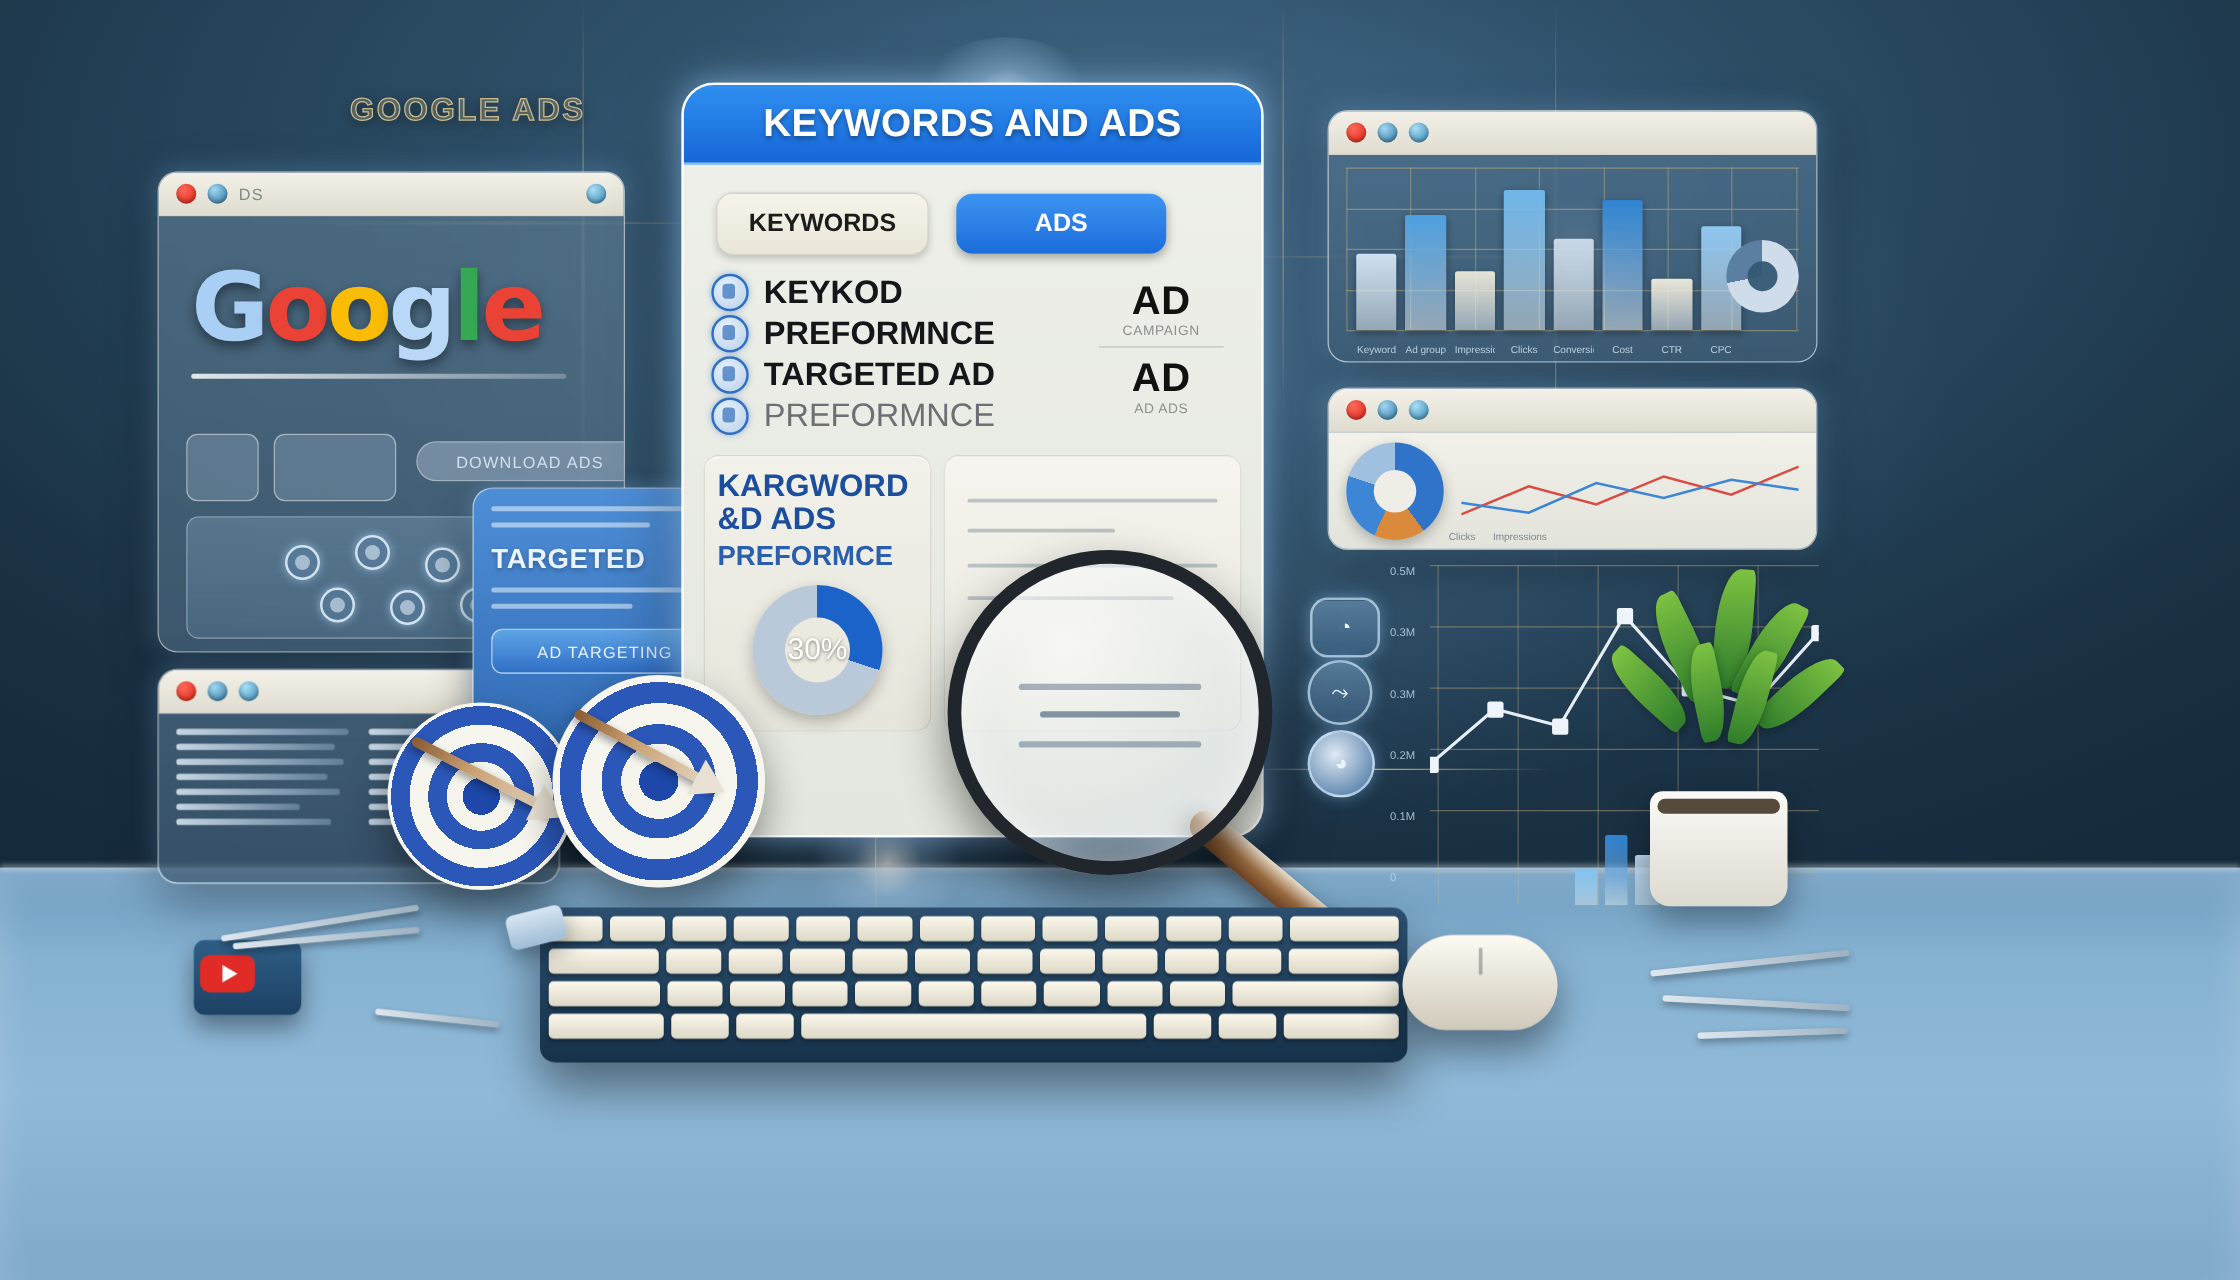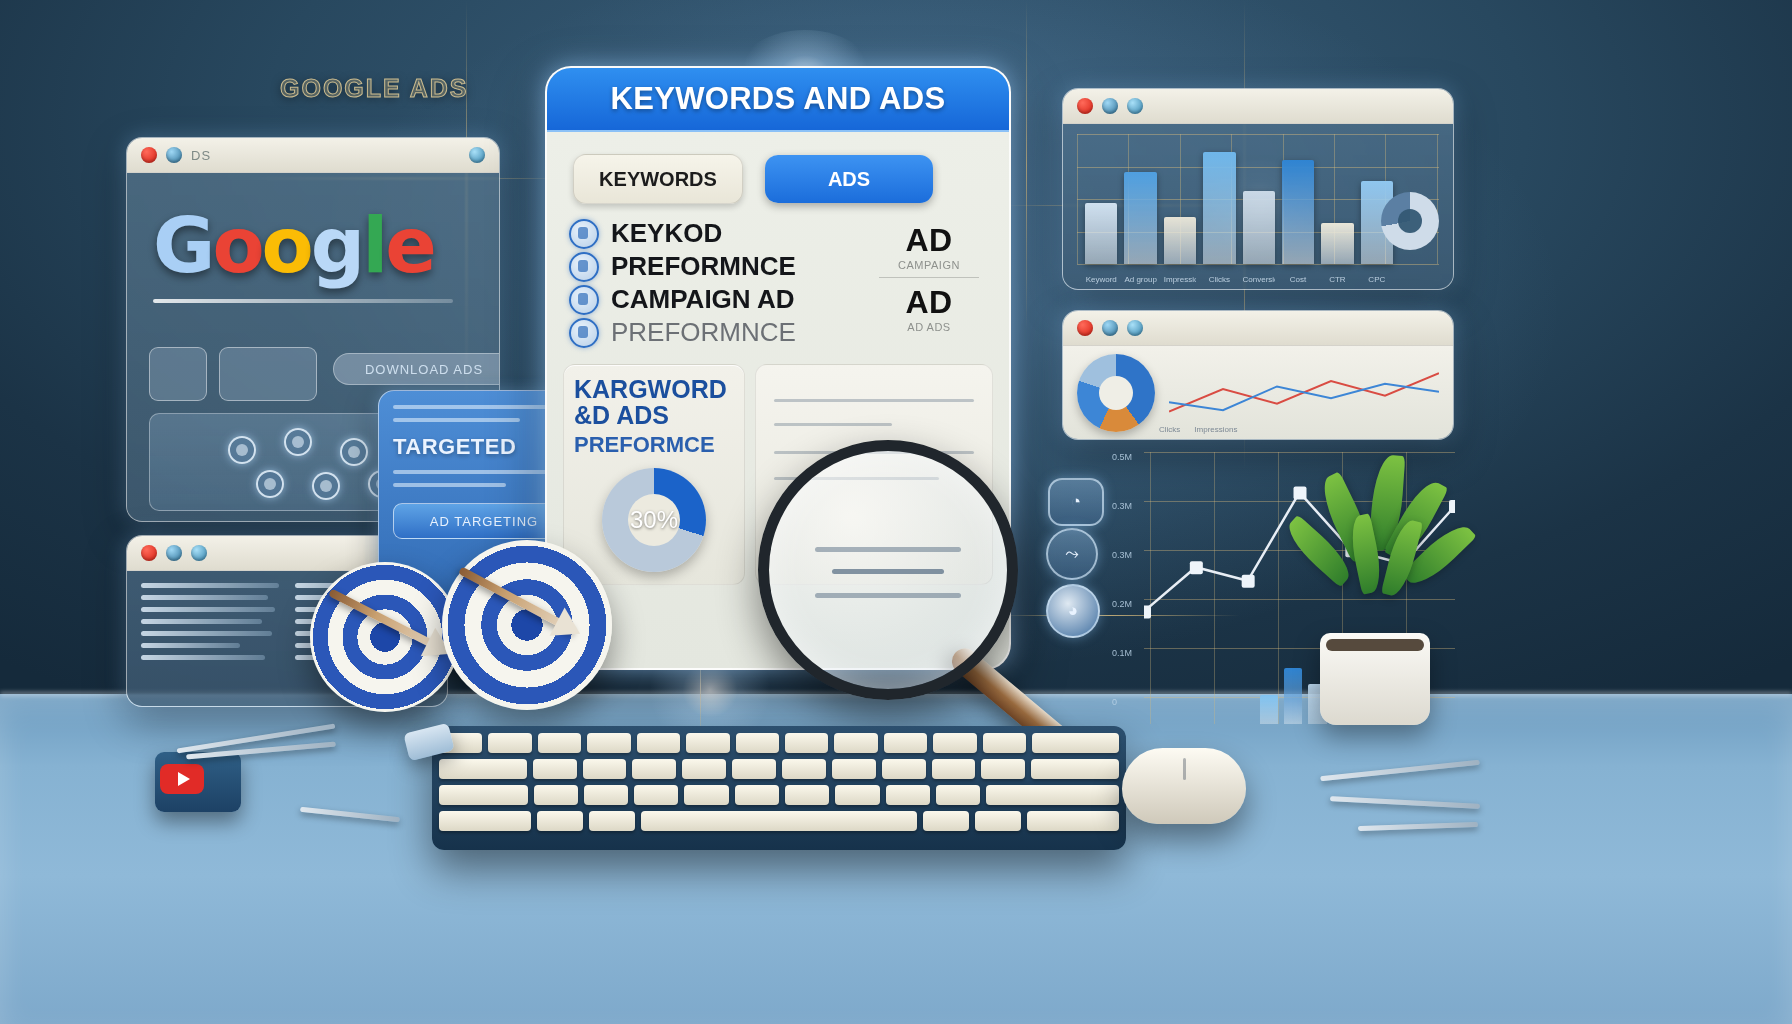--- a/index.html
+++ b/index.html
@@ -360,21 +360,21 @@
         <div class="bul">
           <div class="bicon"></div>
           <div class="btext">KEYKOD</div>
         </div>
         <div class="bul">
           <div class="bicon"></div>
           <div class="btext">PREFORMNCE</div>
         </div>
         <div class="bul">
           <div class="bicon"></div>
-          <div class="btext">CAMPAIGN AD</div>
+          <div class="btext">TARGETED AD</div>
         </div>
         <div class="bul">
           <div class="bicon"></div>
           <div class="btext" style="color:#6c7075;font-weight:500;">PREFORMNCE</div>
         </div>
       </div>
       <div class="adcol">
         <div class="adbig">AD</div>
         <div class="adsub">CAMPAIGN</div>
         <div class="adrule"></div>

